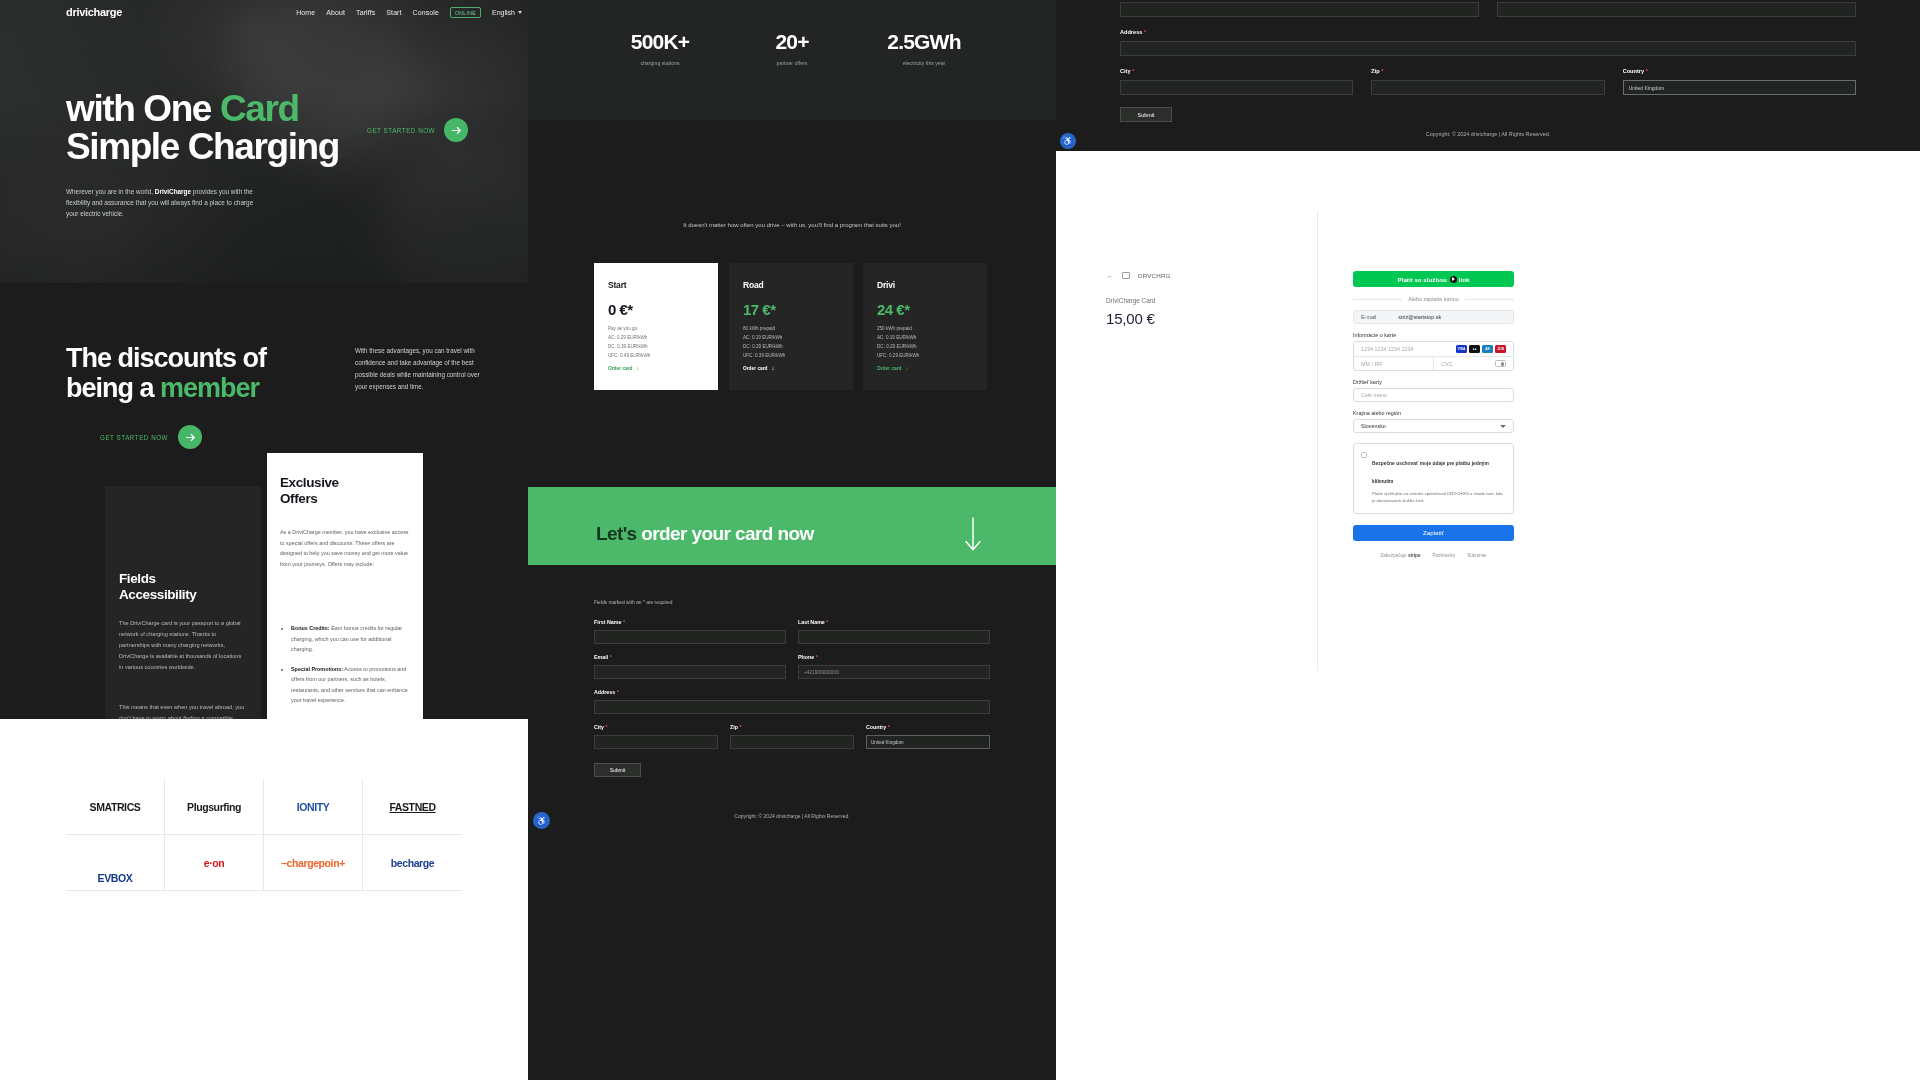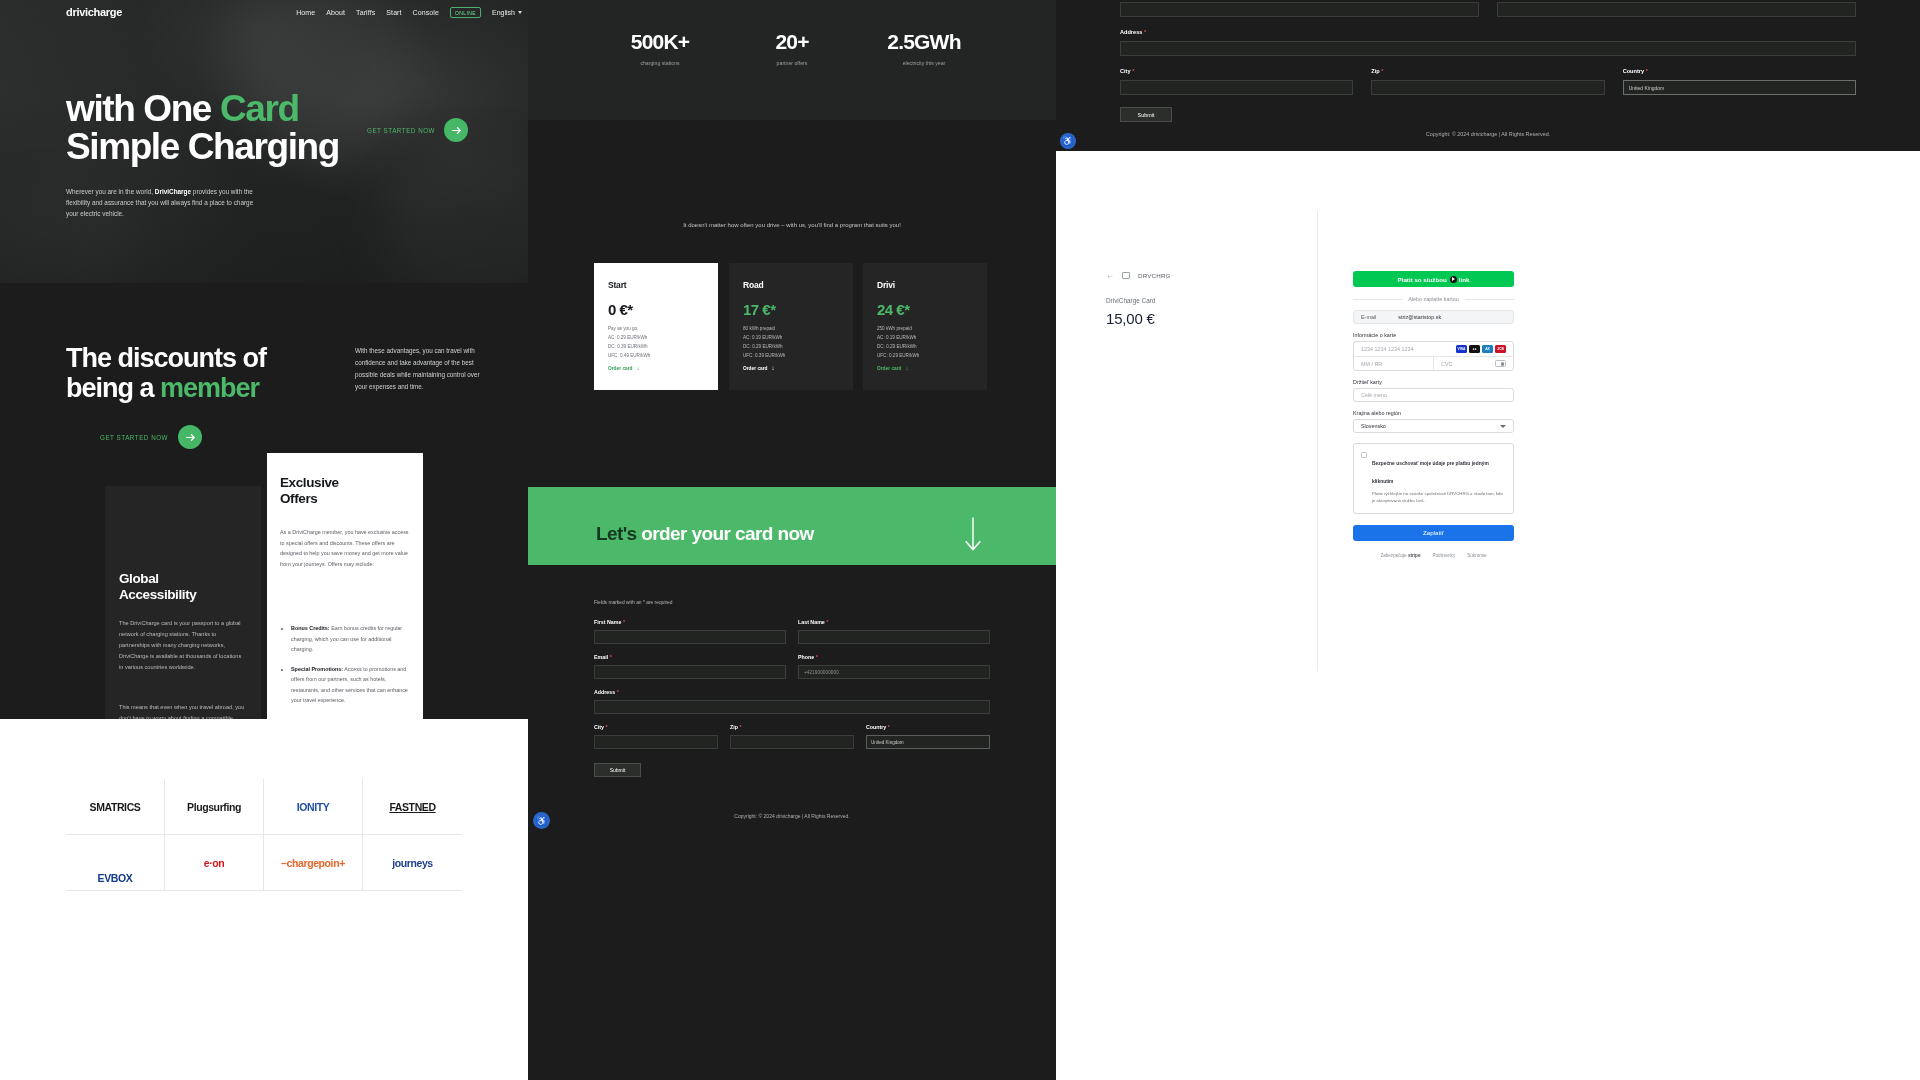--- a/index.html
+++ b/index.html
@@ -219,21 +219,21 @@
       <span class="ctaTxt">GET STARTED NOW</span>
       <span class="circBtn">
         <svg viewBox="0 0 24 24" fill="none" stroke="#fff" stroke-width="2.2">
             <path d="M4 12h15M13 6l6 6-6 6"></path>
           </svg>
       </span>
     </div>
 
     <div class="cardGlobal">
       <h3>
-        <span>Global</span><br>
+        <span>Fields</span><br>
         <span>Accessibility</span>
       </h3>
       <p style="top:132px">The DriviCharge card is your passport to a global network of charging stations. Thanks to partnerships with many charging networks, DriviCharge is available at thousands of locations in various countries worldwide.</p>
       <p style="top:216px">This means that even when you travel abroad, you don't have to worry about finding a compatible charging station.</p>
     </div>
 
     <div class="cardExcl">
       <h3>
         <span>Exclusive</span><br>
         <span>Offers</span>
@@ -263,21 +263,21 @@
         <div class="pcell">
           <span class="plogo" style="color: rgb(18, 58, 140); margin-top: 31px;">EVBOX</span>
         </div>
         <div class="pcell">
           <span class="plogo" style="color: rgb(212, 20, 28);">e·on</span>
         </div>
         <div class="pcell">
           <span class="plogo" style="color: rgb(232, 102, 42);">–chargepoin+</span>
         </div>
         <div class="pcell">
-          <span class="plogo" style="color: rgb(28, 63, 148);">journeys</span>
+          <span class="plogo" style="color: rgb(28, 63, 148);">becharge</span>
         </div>
       </div>
   </div>
 </div>
 
 <div id="panelB">
 
   <div class="statsBar">
     <div class="statsInner" id="statsInner">
         <div class="statItem">

